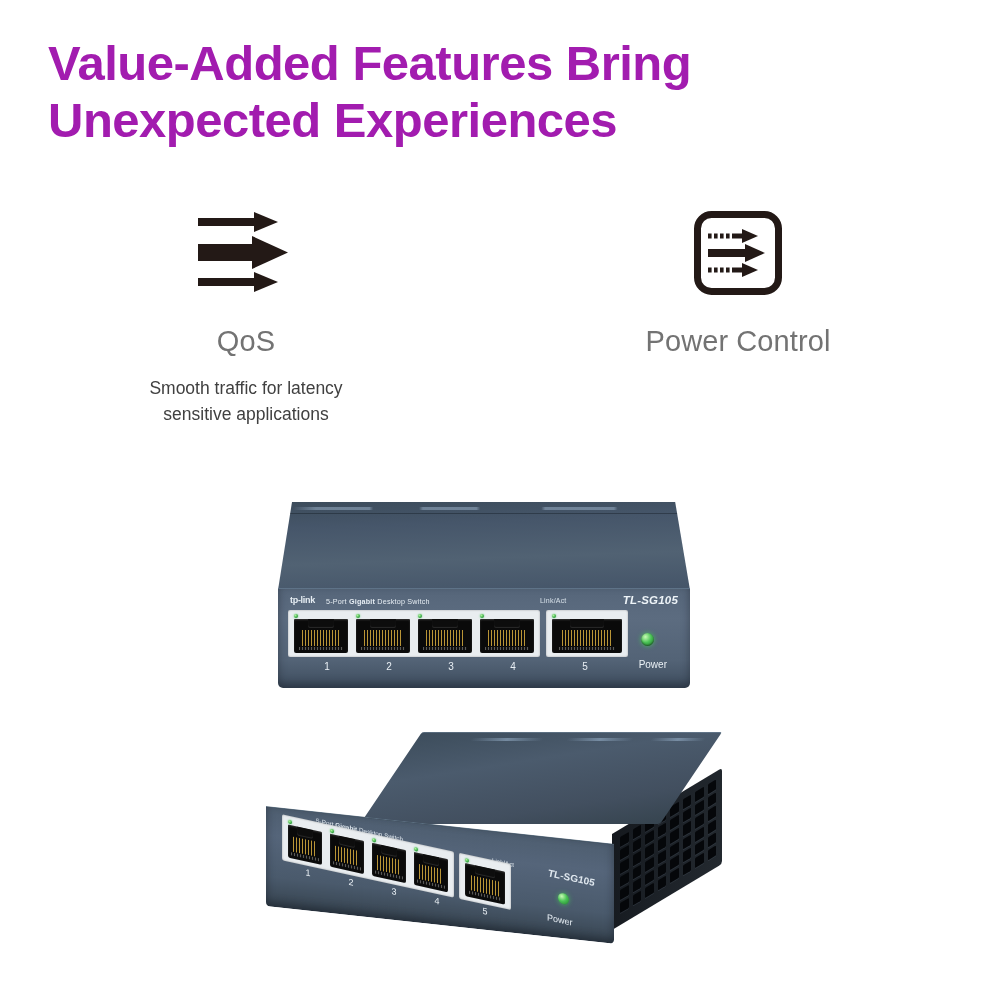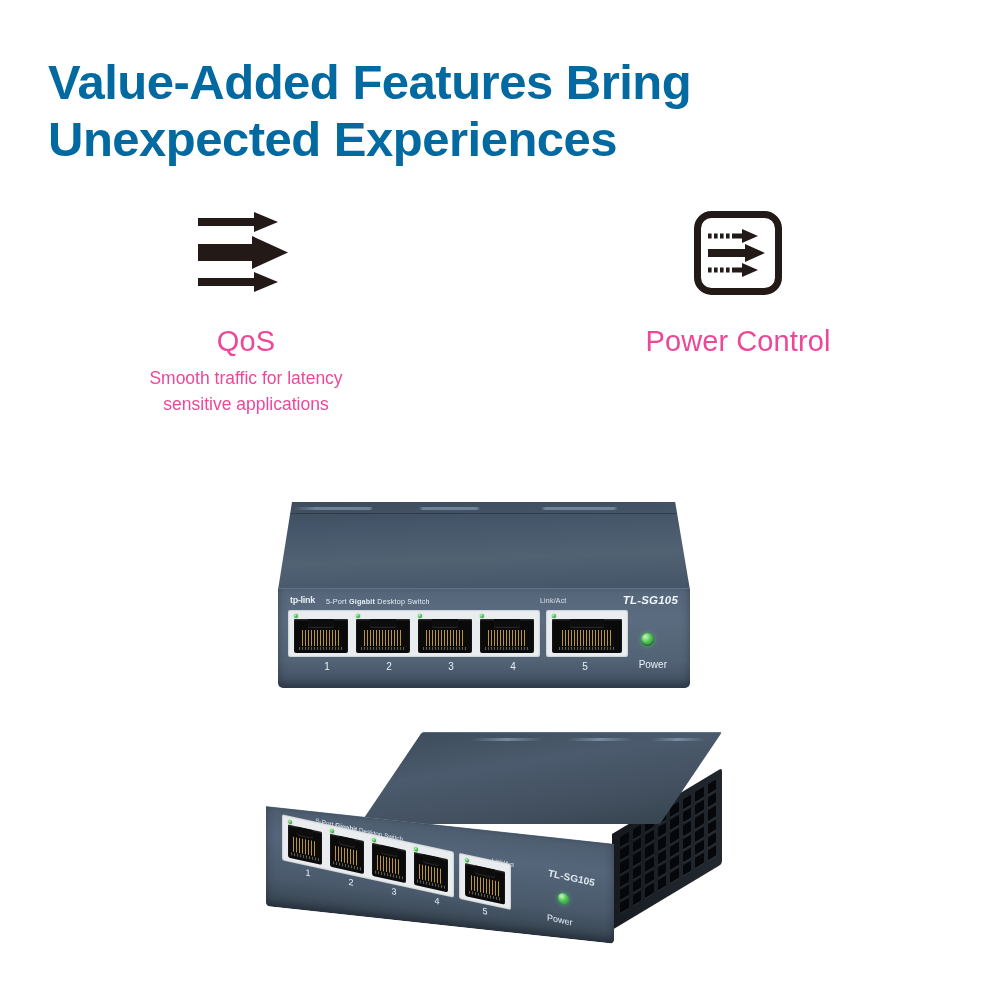--- a/index.html
+++ b/index.html
@@ -9,27 +9,27 @@
     background:#ffffff;
     font-family:"Liberation Sans", sans-serif;
     color:#1a1a1a;
     overflow:hidden;
     position:relative;
   }
 
   
   .headline {
     position:absolute;
-    left:48px; top:54px;
+    left:48px; top:35px;
     width:880px;
     font-size:49px;
     line-height:1.16;
     font-weight:700;
     letter-spacing:-0.5px;
-    color:#0369a1;
+    color:#a21caf;
   }
   .headline .hl-line { display:block; white-space:nowrap; }
 
   
   .features {
     position:absolute;
     left:0; top:205px;
     width:984px;
     display:flex;
     align-items:flex-start;
@@ -38,28 +38,28 @@
   .feature-icon {
     height:96px;
     display:flex;
     align-items:center;
     justify-content:center;
   }
   .feature-title {
     margin-top:24px;
     font-size:29px;
     font-weight:400;
-    color:#ec4899;
+    color:#737373;
     letter-spacing:0.1px;
   }
   .feature-desc {
-    margin-top:8px;
+    margin-top:18px;
     font-size:17.5px;
     line-height:1.48;
-    color:#ec4899;
+    color:#404040;
     max-width:300px;
     margin-left:auto; margin-right:auto;
   }
   .feature-desc .dl { display:block; }
 
   
   .product-stage { position:absolute; left:0; top:480px; width:900px; height:500px; }
 
   
   .sw-front {

